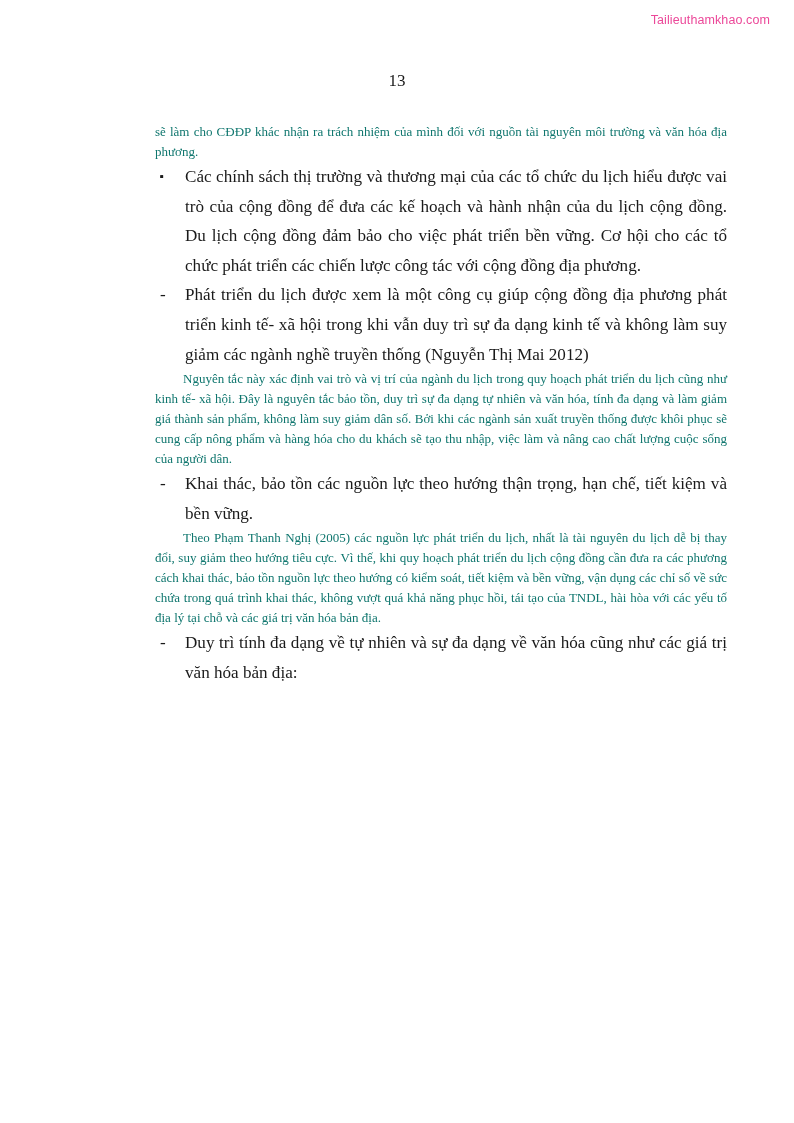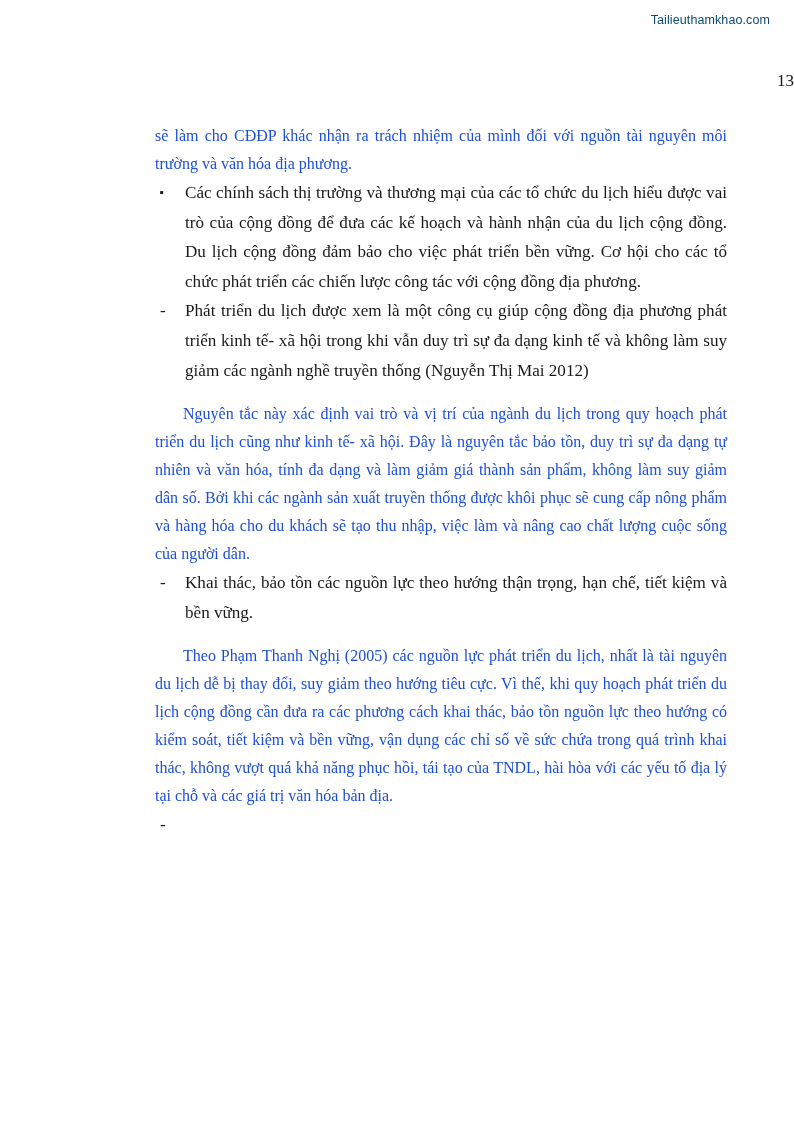--- a/index.html
+++ b/index.html
@@ -18,51 +18,50 @@
     background: #ffffff;
     overflow: hidden;
     box-sizing: border-box;
   }
   .watermark {
     position: absolute;
     top: 13px;
     right: 24px;
     font-family: "Liberation Sans", "DejaVu Sans", sans-serif;
     font-size: 12.5px;
-    color: #0c4a6e;
+    color: #ec4899;
     letter-spacing: 0.1px;
     white-space: nowrap;
   }
   .page-number {
     position: absolute;
     top: 72px;
     left: 0;
     right: 0;
-    text-align: right;
+    text-align: center;
     font-size: 17px;
     line-height: 1;
     color: #1a1a1a;
   }
   .content {
     position: absolute;
     left: 155px;
     top: 122px;
     width: 572px;
   }
   p, .block {
     margin: 0;
-    font-size: 16px;
-    line-height: 28px;
+    font-size: 13px;
+    line-height: 20px;
     text-align: justify;
     text-justify: inter-word;
-    color: #1d4ed8;
+    color: #0f766e;
   }
   .para-indent {
     text-indent: 28px;
-    margin-top: 15px;
   }
   
   .bullet-row {
     position: relative;
     padding-left: 30px;
     font-size: 17.1px;
     line-height: 29.6px;
     text-align: justify;
     color: #1a1a1a;
   }
@@ -123,16 +122,17 @@
 
     <div class="dash-row">
       <span class="marker">-</span>
       <span>Khai thác, bảo tồn các nguồn lực theo hướng thận trọng, hạn chế, tiết kiệm và bền vững.</span>
     </div>
 
     <p class="block para-indent">Theo Phạm Thanh Nghị (2005) các nguồn lực phát triển du lịch, nhất là tài nguyên du lịch dễ bị thay đổi, suy giảm theo hướng tiêu cực. Vì thế, khi quy hoạch phát triển du lịch cộng đồng cần đưa ra các phương cách khai thác, bảo tồn nguồn lực theo hướng có kiểm soát, tiết kiệm và bền vững, vận dụng các chỉ số về sức chứa trong quá trình khai thác, không vượt quá khả năng phục hồi, tái tạo của TNDL, hài hòa với các yếu tố địa lý tại chỗ và các giá trị văn hóa bản địa.</p>
 
     <div class="dash-row">
       <span class="marker">-</span>
+      <span>Duy trì tính đa dạng về tự nhiên và sự đa dạng về văn hóa cũng như các giá trị văn hóa bản địa:</span>
     </div>
 
   </div>
 </div>
 
 </body></html>

